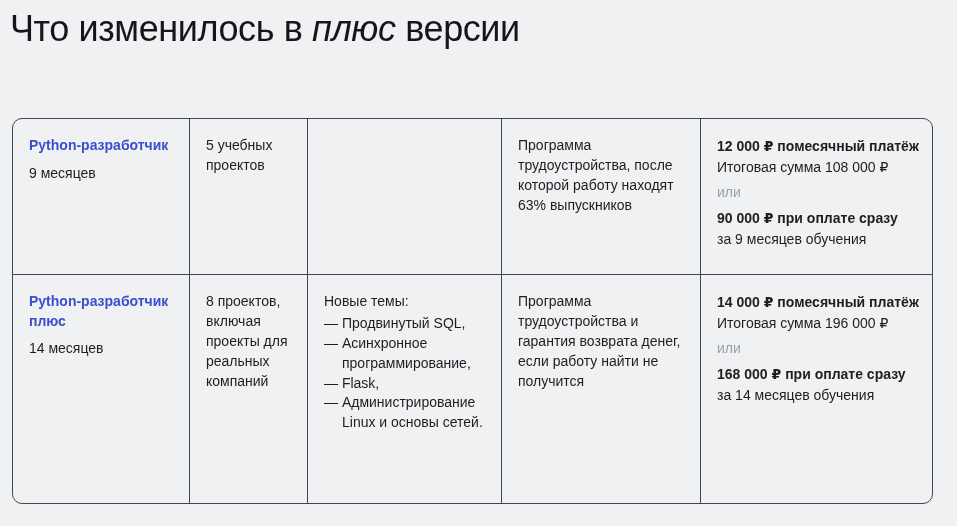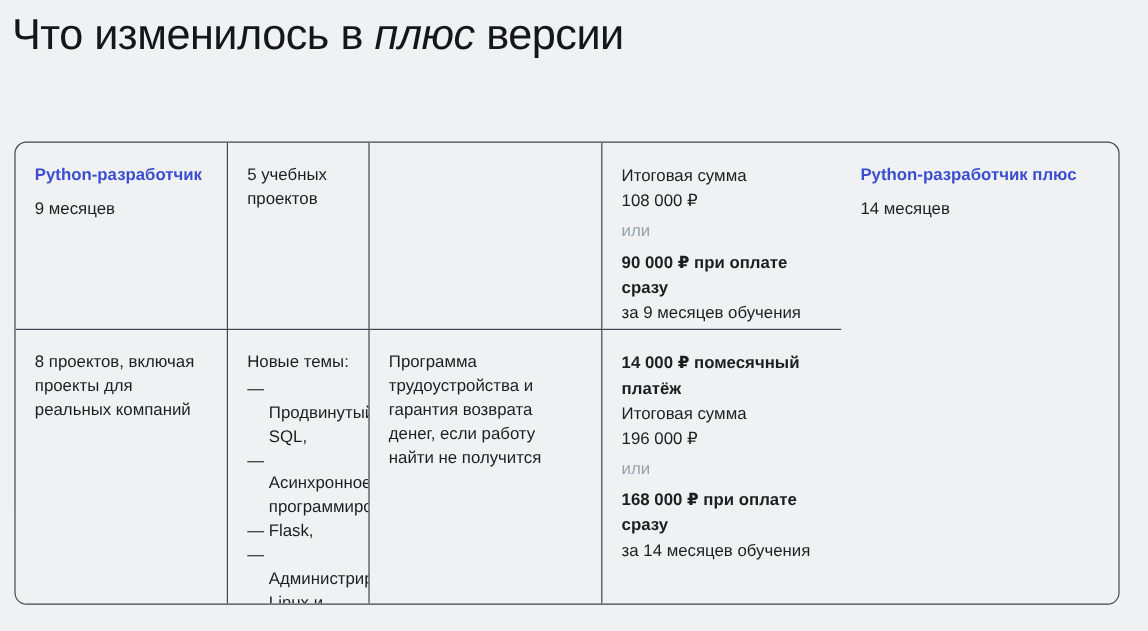--- a/index.html
+++ b/index.html
@@ -77,21 +77,25 @@
 <div class="compare-table">
 
   <div class="cell">
     <div class="course-title">Python-разработчик</div>
     <div class="course-duration">9 месяцев</div>
   </div>
   <div class="cell">
     <div>5 учебных проектов</div>
   </div>
   <div class="cell"></div>
+  <div class="cell">
+    <div>Программа трудоустройства, после которой работу находят 63% выпускников</div>
+  </div>
   <div class="cell last-col">
+    <div class="price-line bold">12&nbsp;000&nbsp;₽ помесячный платёж</div>
     <div class="price-line">Итоговая сумма 108&nbsp;000&nbsp;₽</div>
     <div class="price-or">или</div>
     <div class="price-line bold">90&nbsp;000&nbsp;₽ при оплате сразу</div>
     <div class="price-line">за 9 месяцев обучения</div>
   </div>
 
   <div class="cell last-row">
     <div class="course-title">Python-разработчик плюс</div>
     <div class="course-duration">14 месяцев</div>
   </div>

